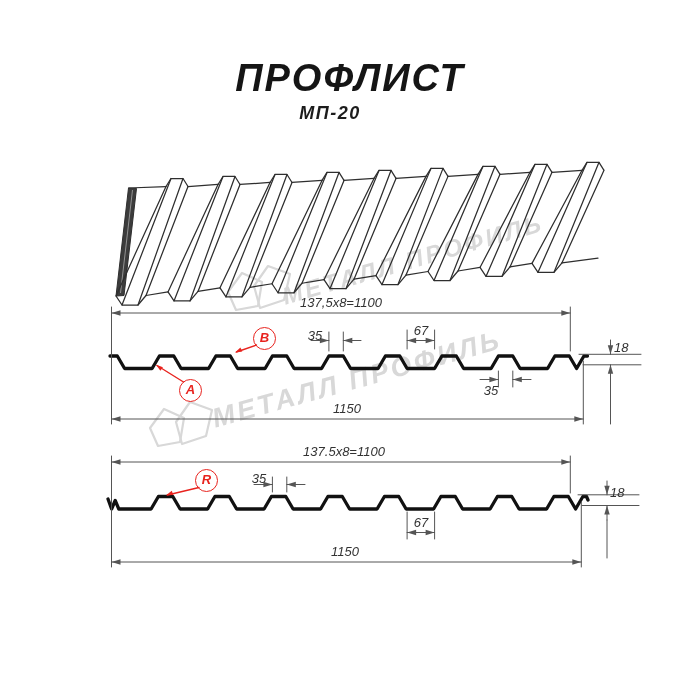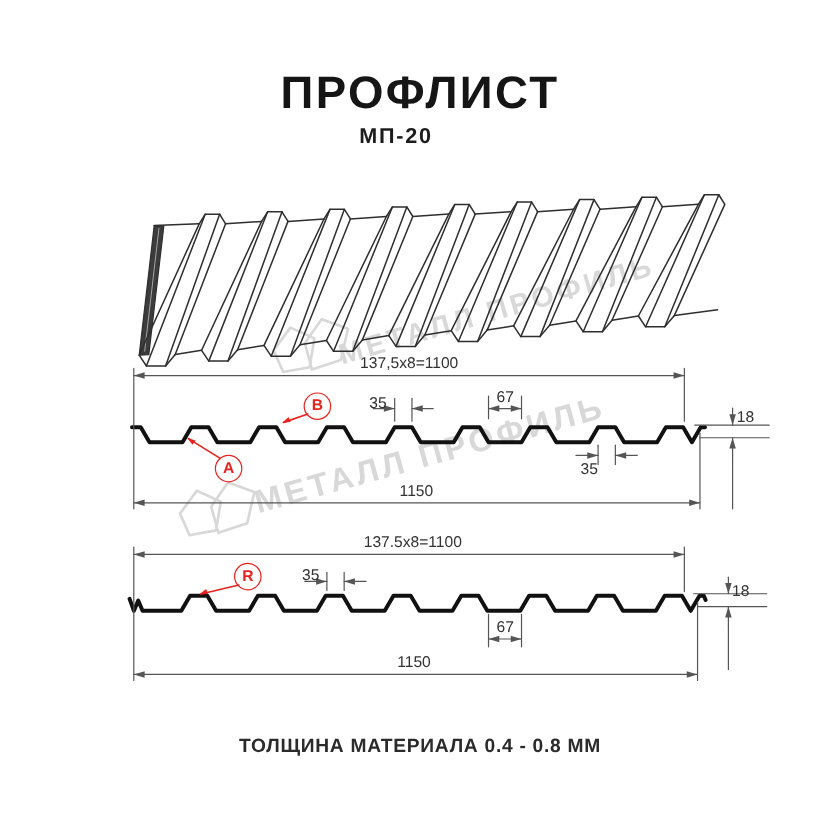--- a/index.html
+++ b/index.html
@@ -1,17 +1,17 @@
 <!DOCTYPE html>
 <html><head>
 <meta charset="utf-8">
 <style>
   html,body{margin:0;padding:0;background:#fff;}
   .canvas{position:relative;width:700px;height:700px;background:#ffffff;overflow:hidden;
-          font-family:"Liberation Sans",sans-serif;}
+          font-family:"Liberation Sans",sans-serif;font-style:italic;}
   .title{position:absolute;left:350px;top:57px;transform:translateX(-50%);
          font-size:38px;font-weight:800;letter-spacing:2px;color:#151515;white-space:nowrap;z-index:5;}
   .subtitle{position:absolute;left:330px;top:103px;transform:translateX(-50%);
          font-size:18px;font-weight:600;letter-spacing:1.5px;color:#1c1c1c;white-space:nowrap;z-index:5;}
   .footer-note{position:absolute;left:350px;top:614px;transform:translateX(-50%);
          font-size:16px;font-weight:600;letter-spacing:.6px;color:#2b2b2b;white-space:nowrap;z-index:5;}
   .wm{position:absolute;color:#d8d8d8;font-weight:bold;white-space:nowrap;
       letter-spacing:3px;transform-origin:0 50%;z-index:1;}
   #wm1{left:283px;top:283px;font-size:24px;transform:rotate(-16deg);}
   #wm2{left:213px;top:404px;font-size:27px;transform:rotate(-15.5deg);}
@@ -220,14 +220,13 @@
   <div class="callout" id="co-a">A</div>
   <div class="callout" id="co-b">B</div>
 
   <div class="dim" id="lbl-p2-module">137.5x8=1100</div>
   <div class="dim" id="lbl-p2-crest">35</div>
   <div class="dim" id="lbl-p2-valley">67</div>
   <div class="dim left" id="lbl-p2-height">18</div>
   <div class="dim" id="lbl-p2-overall">1150</div>
   <div class="callout" id="co-r">R</div>
 
-  <div class="footer-note">ТОЛЩИНА МАТЕРИАЛА 0.4 - 0.8 ММ</div>
 </div>
 
 </body></html>

